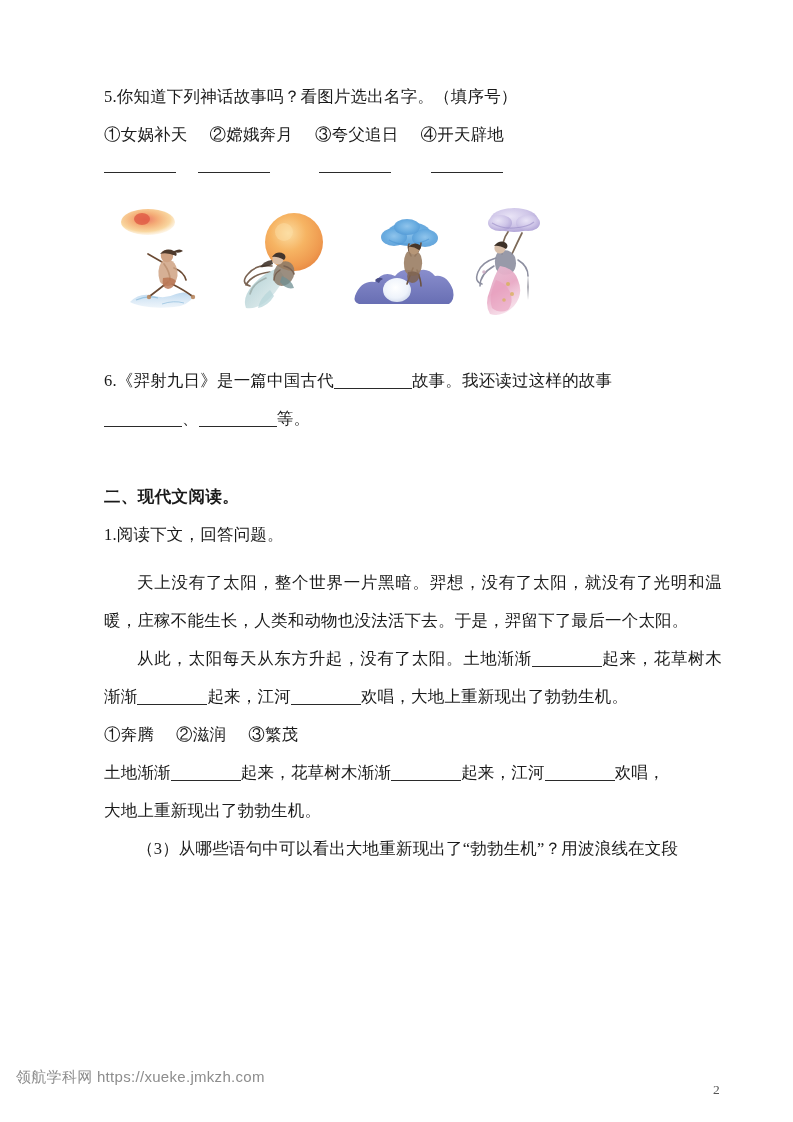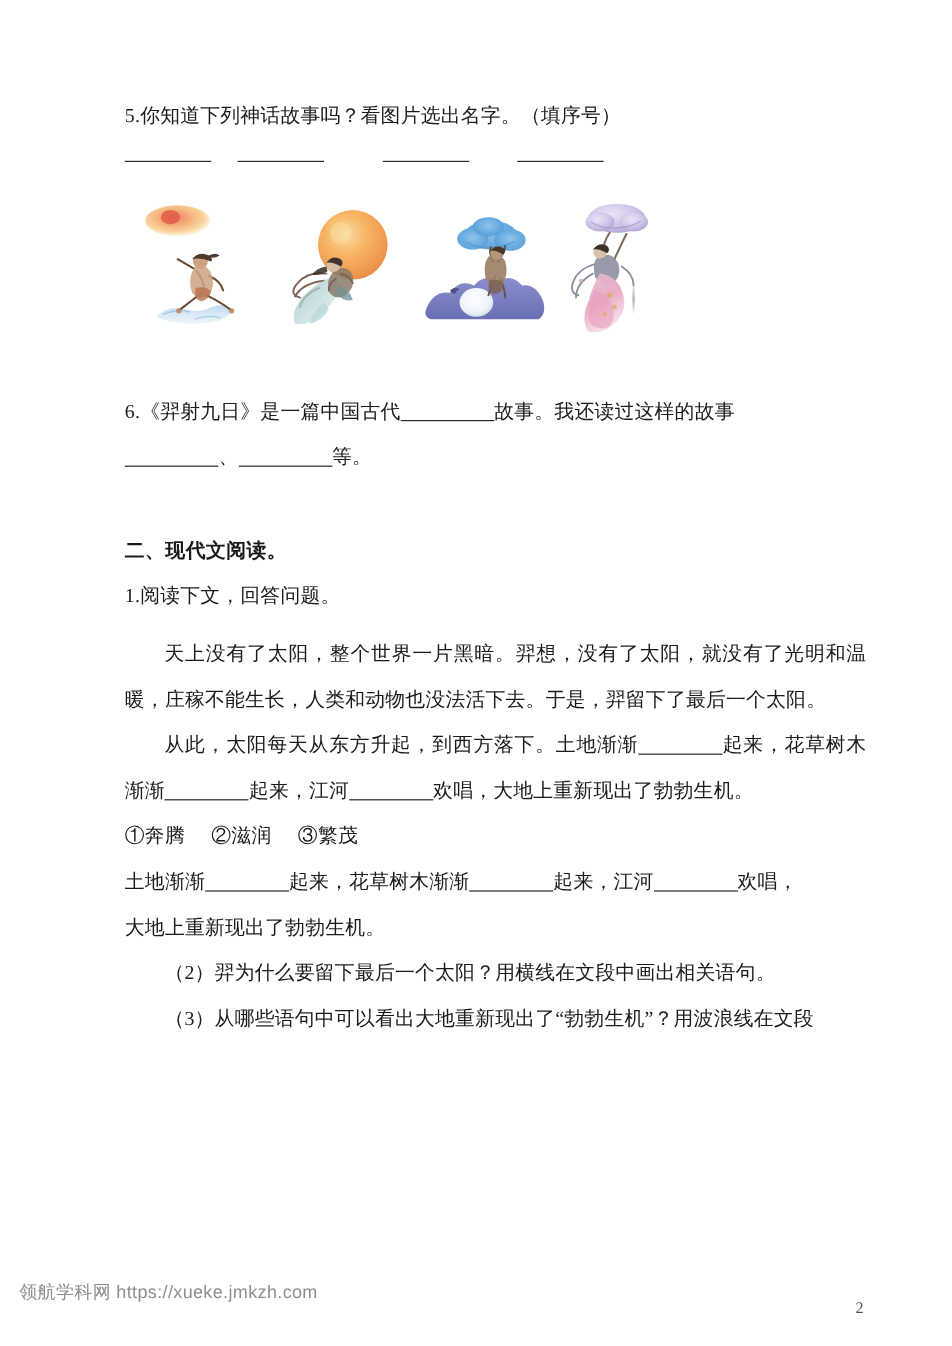--- a/index.html
+++ b/index.html
@@ -130,20 +130,23 @@
   .spacer-sm { height: 10px; }
 </style>
 </head>
 <body>
 
 <div class="page">
   <div class="content">
 
     <div class="ln">5.你知道下列神话故事吗？看图片选出名字。（填序号）</div>
 
+    <div class="ln">
+      <span>①女娲补天</span><span class="opt-gap"></span><span>②嫦娥奔月</span><span class="opt-gap"></span><span>③夸父追日</span><span class="opt-gap"></span><span>④开天辟地</span>
+    </div>
 
     <div class="blank-row">
       <span class="blank br1"></span>
       <span class="blank br2"></span>
       <span class="blank br3"></span>
       <span class="blank br4"></span>
     </div>
 
     <div class="figures">
 
@@ -348,33 +351,32 @@
     <div class="spacer-lg"></div>
 
     <div class="sec-title">二、现代文阅读。</div>
 
     <div class="ln">1.阅读下文，回答问题。</div>
 
     <div class="spacer-sm"></div>
 
     <div class="para ind">天上没有了太阳，整个世界一片黑暗。羿想，没有了太阳，就没有了光明和温暖，庄稼不能生长，人类和动物也没法活下去。于是，羿留下了最后一个太阳。</div>
 
-    <div class="para ind"><span>从此，太阳每天从东方升起，到西方落下。土地渐渐</span><span class="blank b-md"></span><span>起来，花草树木渐渐</span><span class="blank b-md"></span><span>起来，江河</span><span class="blank b-md"></span><span>欢唱，大地上重新现出了勃勃生机。</span></div>
+    <div class="para ind"><span>从此，太阳每天从东方升起，没有了太阳。土地渐渐</span><span class="blank b-md"></span><span>起来，花草树木渐渐</span><span class="blank b-md"></span><span>起来，江河</span><span class="blank b-md"></span><span>欢唱，大地上重新现出了勃勃生机。</span></div>
 
 
     <div class="ln">
       <span>①奔腾</span><span class="opt-gap"></span><span>②滋润</span><span class="opt-gap"></span><span>③繁茂</span>
     </div>
 
     <div class="ln">
       <span>土地渐渐</span><span class="blank b-md"></span><span>起来，花草树木渐渐</span><span class="blank b-md"></span><span>起来，江河</span><span class="blank b-md"></span><span>欢唱，</span>
     </div>
     <div class="ln">大地上重新现出了勃勃生机。</div>
 
-    <div class="ln indent">（2）羿为什么要留下最后一个太阳？用横线在文段中画出相关语句。</div>
 
     <div class="ln indent">（3）从哪些语句中可以看出大地重新现出了“勃勃生机”？用波浪线在文段</div>
 
   </div>
 
   <div class="footer">
     <span>领航学科网</span>
     <span>https://xueke.jmkzh.com</span>
   </div>
 

